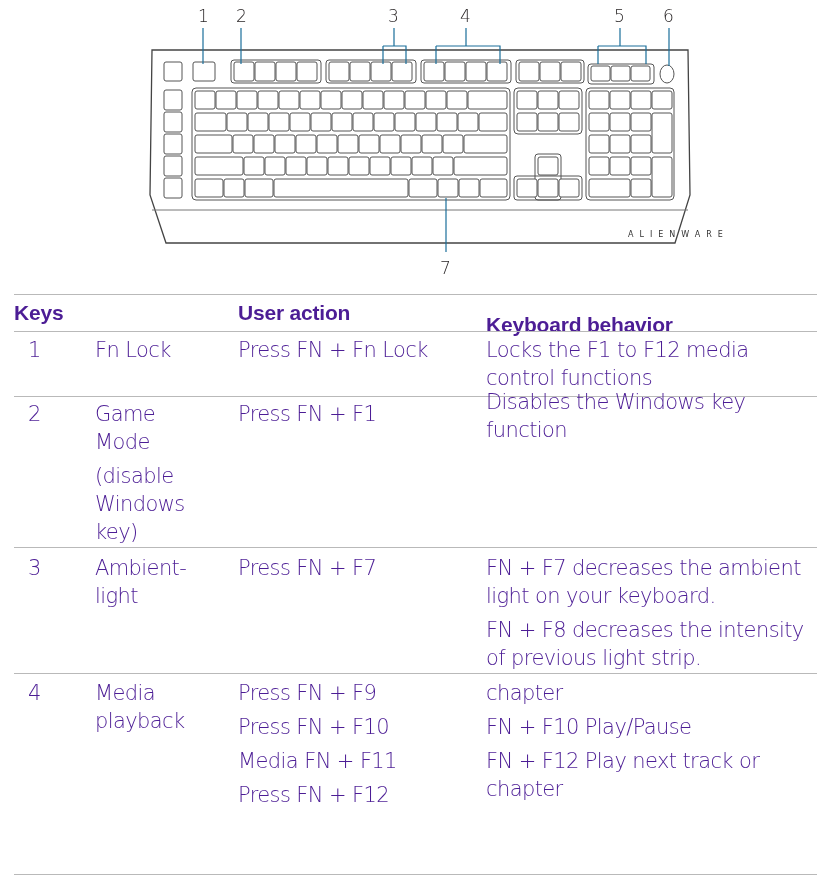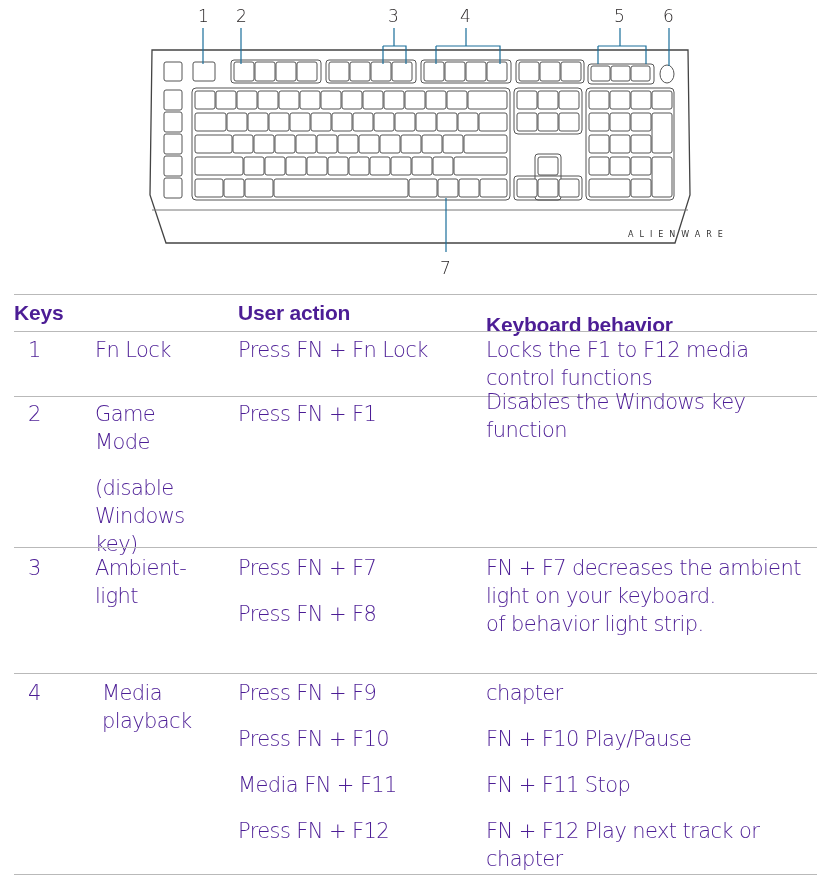--- a/index.html
+++ b/index.html
@@ -3,21 +3,21 @@
 <meta charset="utf-8">
 <style>
   html,body{margin:0;padding:0;background:#ffffff;}
   body{width:823px;height:881px;position:relative;overflow:hidden;font-family:"Liberation Sans",sans-serif;color:#231f20;}
   .figure{position:absolute;left:0;top:0;width:823px;height:285px;}
   .callout{position:absolute;font-size:17px;color:#231f20;font-family:"DejaVu Sans",sans-serif;font-weight:300;}
   .table{position:absolute;left:14px;top:294px;width:803px;}
   .hr{position:absolute;left:0;width:803px;height:1px;background:#b9b9b9;}
   .cell{position:absolute;font-size:21px;line-height:28px;color:#4c1d95;font-family:"DejaVu Sans",sans-serif;font-stretch:condensed;letter-spacing:-0.6px;font-weight:300;}
   .cell .line{display:block;}
-  .cell .gap{margin-top:18px;}
+  .cell .gap{margin-top:6px;}
   .hdr{font-weight:bold;font-family:"Liberation Sans",sans-serif;letter-spacing:-0.2px;font-size:21px;}
 </style>
 </head>
 <body>
 
 <div class="figure">
   <svg width="823" height="285" viewBox="0 0 823 285" style="position:absolute;left:0;top:0">
     <g fill="#fff" stroke="#555" stroke-width="1">
 
       <path d="M152 50 L688 50 L690 195 L675 243 L166 243 L150 195 Z" fill="#fff" stroke="#444" stroke-width="1.3"></path>
@@ -220,44 +220,43 @@
   <div class="hr" style="top:253px"></div>
 
   <div>
     <div class="cell" style="left:14px;top:260px">3</div>
     <div class="cell" style="left:81px;top:260px">
       <span class="line">Ambient-</span>
       <span class="line">light</span>
     </div>
     <div class="cell" style="left:224px;top:260px">
       <span class="line">Press FN + F7</span>
-      <span class="line gap">Press FN + F8</span>
     </div>
     <div class="cell" style="left:472px;top:260px">
       <span class="line">FN + F7 decreases the ambient</span>
       <span class="line">light on your keyboard.</span>
-      <span class="line">of behavior light strip.</span>
+      <span class="line gap">FN + F8 decreases the intensity</span>
+      <span class="line">of previous light strip.</span>
     </div>
   </div>
   <div class="hr" style="top:379px"></div>
 
   <div>
     <div class="cell" style="left:14px;top:385px">4</div>
-    <div class="cell" style="left:88px;top:385px">
+    <div class="cell" style="left:81px;top:385px">
       <span class="line">Media</span>
       <span class="line">playback</span>
     </div>
     <div class="cell" style="left:224px;top:385px">
       <span class="line">Press FN + F9</span>
       <span class="line gap">Press FN + F10</span>
       <span class="line gap">Media FN + F11</span>
       <span class="line gap">Press FN + F12</span>
     </div>
     <div class="cell" style="left:472px;top:385px">
       <span class="line">chapter</span>
       <span class="line gap">FN + F10 Play/Pause</span>
-      <span class="line gap">FN + F11 Stop</span>
       <span class="line gap">FN + F12 Play next track or</span>
       <span class="line">chapter</span>
     </div>
   </div>
   <div class="hr" style="top:580px"></div>
 </div>
 
 </body></html>

